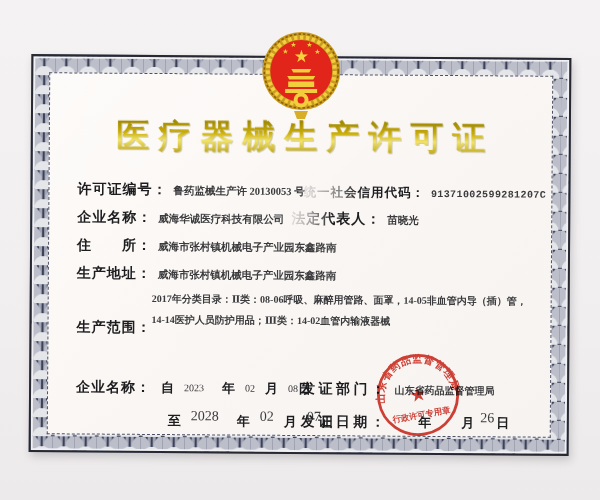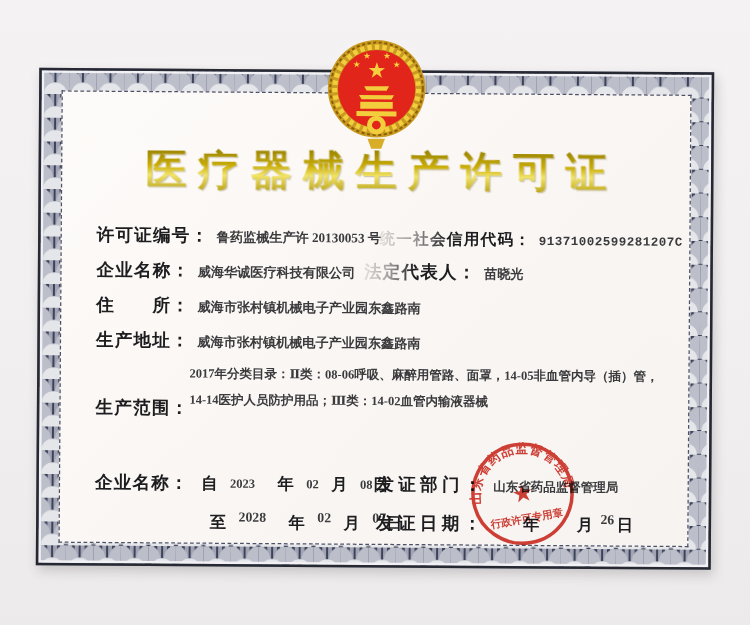--- a/index.html
+++ b/index.html
@@ -68,23 +68,23 @@
   }
   .scope-line{
     position:absolute;left:103px;
     font-family:"Liberation Serif","DejaVu Serif",serif;
     font-size:10px;font-weight:600;color:#3b3b3d;white-space:nowrap;
   }
   
   .cjk{font-size:13px;font-weight:bold;color:#1d1d1f;}
   .num{
     font-family:"Liberation Serif","DejaVu Serif",serif;
-    font-size:10px;font-weight:700;color:#3b3b3d;vertical-align:1px;
+    font-size:10px;font-weight:400;color:#3b3b3d;vertical-align:1px;
   }
-  .sup{vertical-align:5px;font-size:11px;}
+  .sup{vertical-align:5px;font-size:14px;}
   .gap-s{margin-left:10px;} .gap-m{margin-left:18px;} .gap-l{margin-left:30px;}
   
   .stamp{
     position:absolute;left:374px;top:351px;width:88px;height:88px;
     transform:rotate(-10deg);
     mix-blend-mode:multiply;opacity:.92;z-index:5;
   }
 </style>
 </head>
 <body>

